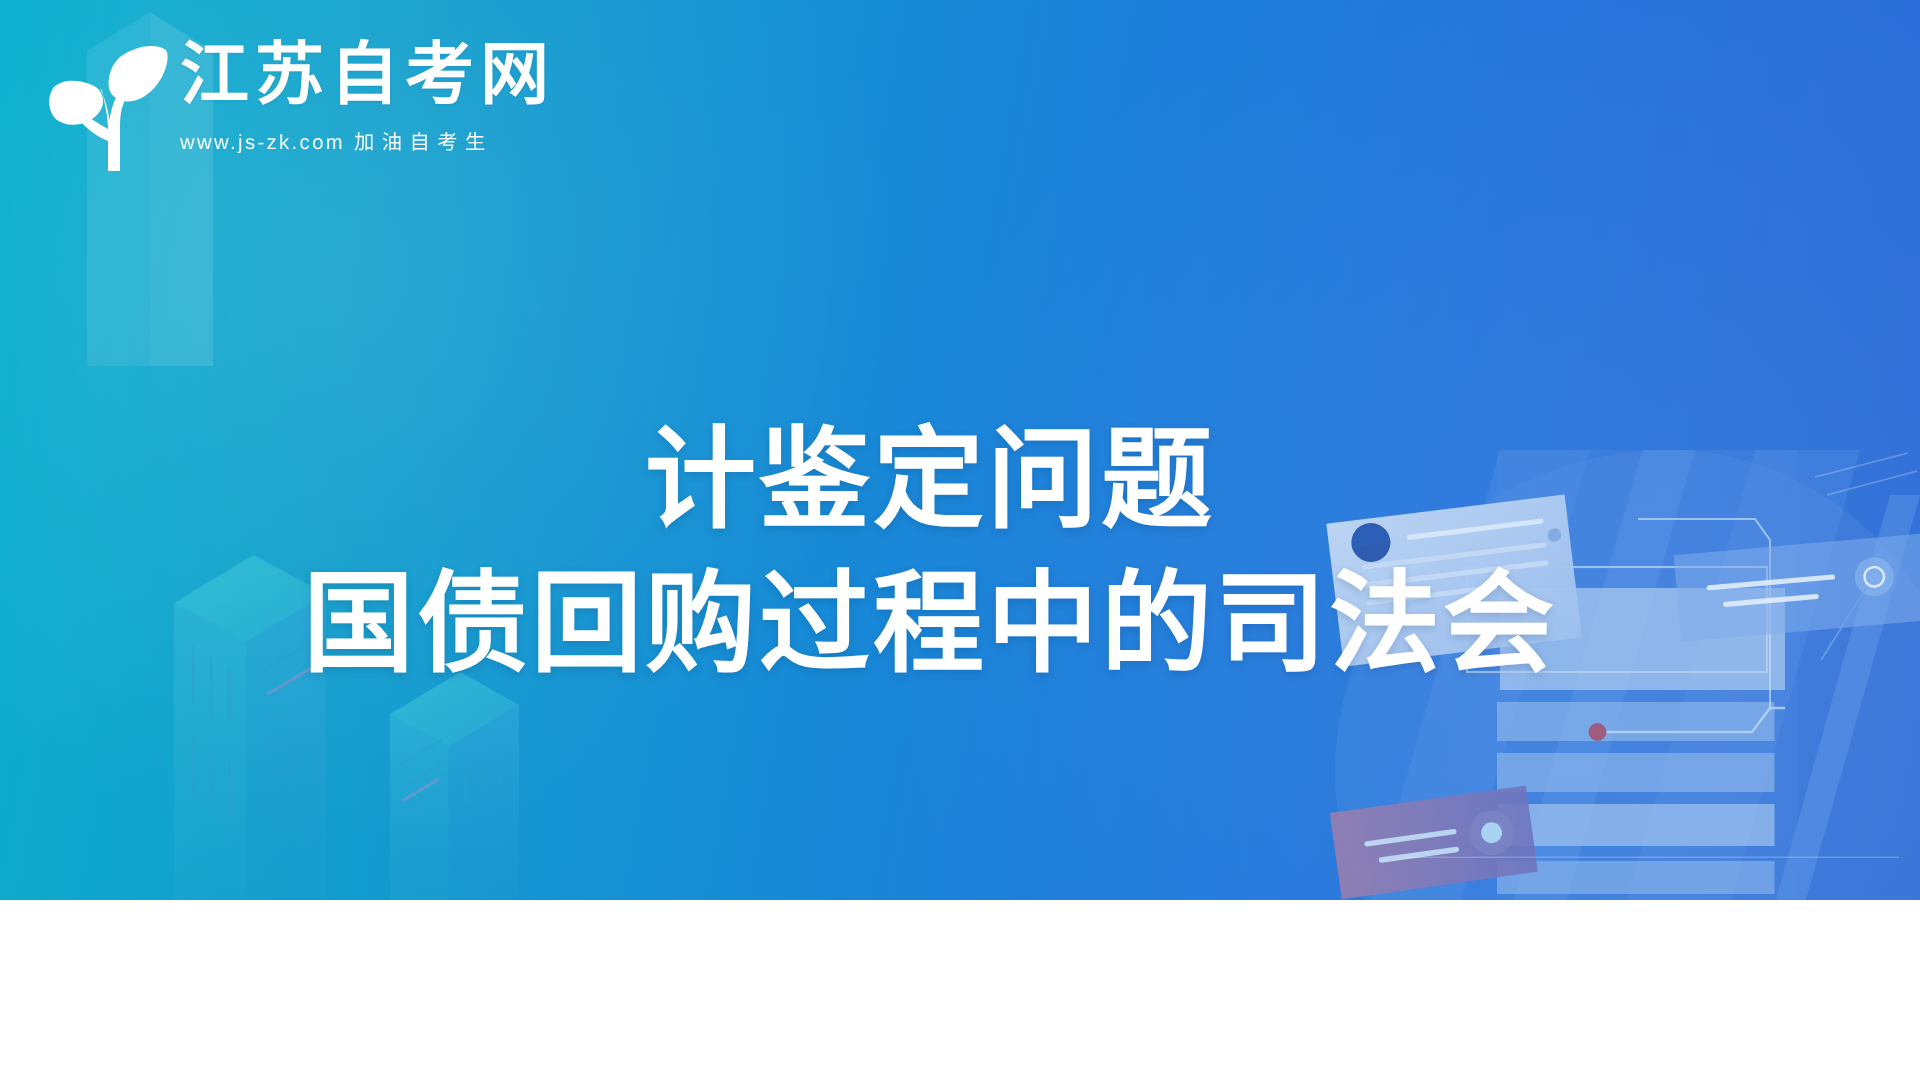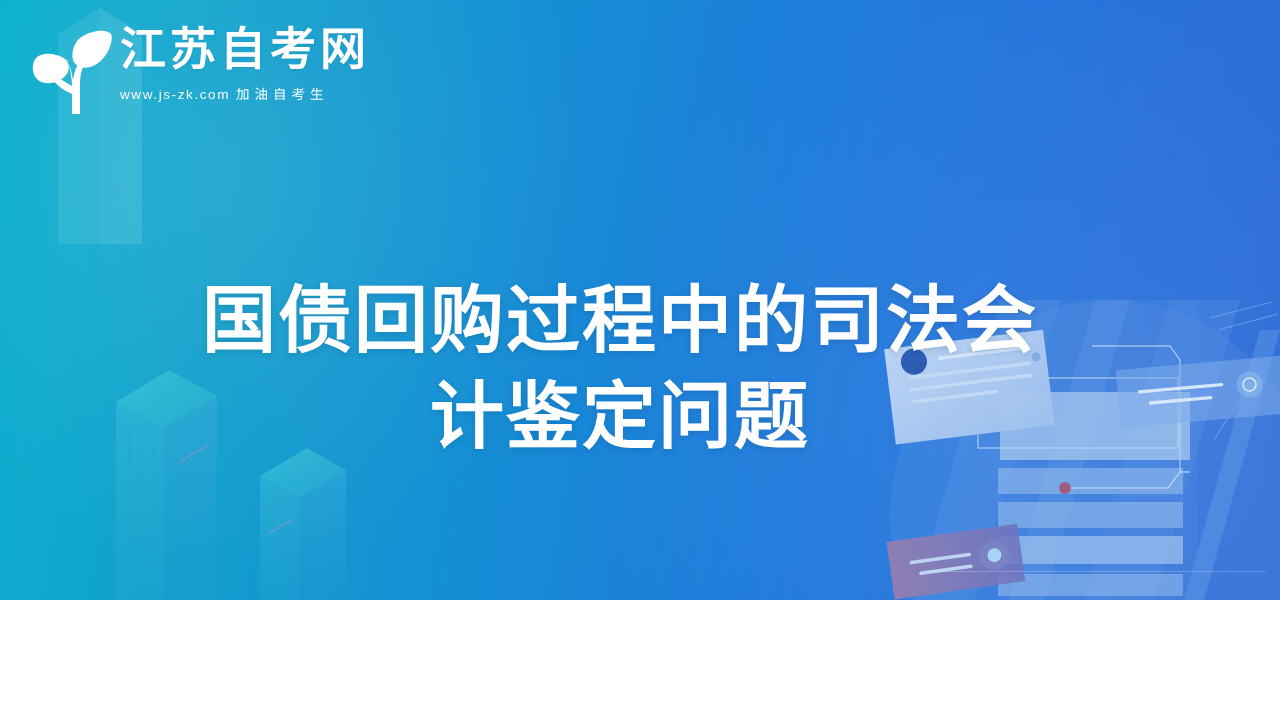--- a/index.html
+++ b/index.html
@@ -329,19 +329,19 @@
       <line x1="172" y1="204" x2="197" y2="189" stroke="#9B8FD0" stroke-opacity="0.5" stroke-width="2"></line>
       <g stroke="#2E9FC9" stroke-opacity="0.32" stroke-width="2">
         <line x1="214" y1="172" x2="214" y2="206"></line>
         <line x1="226" y1="165" x2="226" y2="199"></line>
         <line x1="238" y1="158" x2="238" y2="192"></line>
       </g>
     </g>
   </svg>
 
   <div class="headline">
+    <div>计鉴定问题</div>
     <div>国债回购过程中的司法会</div>
-    <div>计鉴定问题</div>
   </div>
 
   <div class="baseline"></div>
 
 </div>
 
 </body></html>

